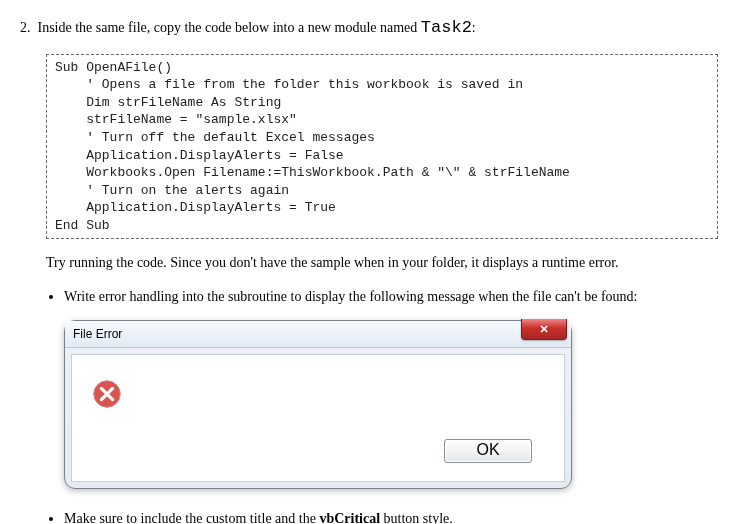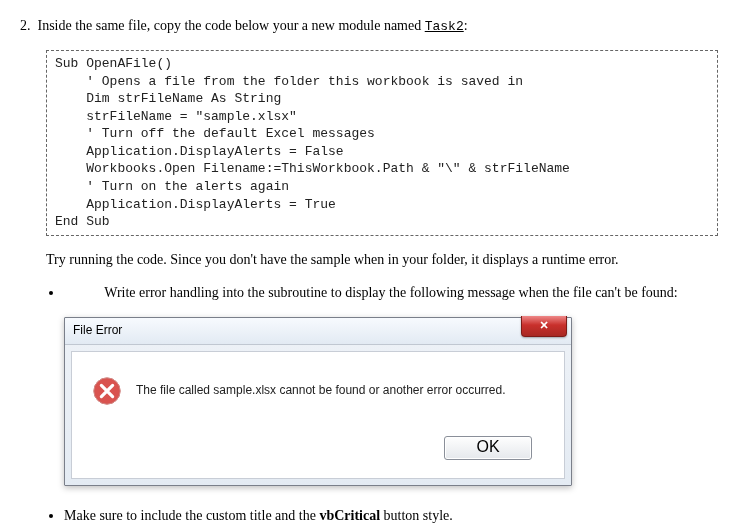--- a/index.html
+++ b/index.html
@@ -14,50 +14,48 @@
   }
   .step-line {
     margin: 0 0 14px 0;
   }
   .step-num {
     display: inline-block;
     width: 14px;
   }
   .mono-inline {
     font-family: "Courier New", monospace;
-    font-size: 13px;
-    text-decoration: underline;
+    font-size: 17px;
   }
   .code-box {
     border: 1px dashed #666;
     margin: 0 0 14px 26px;
     padding: 4px 8px 4px 8px;
     font-family: "Courier New", monospace;
     font-size: 13px;
     line-height: 1.35;
     white-space: pre;
     color: #222;
   }
   .para {
     margin: 0 0 14px 26px;
   }
   ul.bullets {
     margin: 0 0 14px 26px;
     padding-left: 18px;
   }
   ul.bullets li {
     margin-bottom: 4px;
-    text-align: center;
   }
   .dialog-wrap {
     margin: 10px 12px 20px 44px;
     width: 506px;
     background: linear-gradient(#eef2f7, #e4ebf3);
     border: 1px solid #7a7f8a;
-    border-radius: 1px;
+    border-radius: 11px;
     box-shadow: 0 2px 6px rgba(0,0,0,0.25);
     font-family: "Segoe UI", Tahoma, sans-serif;
     font-size: 12px;
     color: #000;
   }
   .titlebar {
     position: relative;
     height: 26px;
     padding: 0 8px;
     display: flex;
@@ -135,21 +133,21 @@
   }
   ul.bullets2 li {
     margin-bottom: 20px;
   }
 </style>
 </head>
 <body>
 
 <div class="step-line">
   <span class="step-num">2.</span>
-  <span>Inside the same file, copy the code below your a new module named </span><span class="mono-inline">Task2</span><span>:</span>
+  <span>Inside the same file, copy the code below into a new module named </span><span class="mono-inline">Task2</span><span>:</span>
 </div>
 
 <div class="code-box">Sub OpenAFile()
     ' Opens a file from the folder this workbook is saved in
     Dim strFileName As String
     strFileName = "sample.xlsx"
     ' Turn off the default Excel messages
     Application.DisplayAlerts = False
     Workbooks.Open Filename:=ThisWorkbook.Path &amp; "\" &amp; strFileName
     ' Turn on the alerts again
@@ -171,21 +169,20 @@
   </div>
   <div class="dialog-inner">
     <div class="msg-row">
       <div class="err-icon">
         <svg viewBox="0 0 32 32">
           <circle cx="16" cy="16" r="14" fill="#d9534f" stroke="#a82823" stroke-width="1"></circle>
           <circle cx="16" cy="16" r="14" fill="none" stroke="#f8d0cd" stroke-width="1" opacity="0.6"></circle>
           <path d="M10 10 L22 22 M22 10 L10 22" stroke="#fff" stroke-width="3.4" stroke-linecap="round"></path>
         </svg>
       </div>
-      <div class="msg-text">The file called sample.xlsx cannot be found or another error occurred.</div>
     </div>
     <div class="btn-row">
       <div class="ok-btn">OK</div>
     </div>
   </div>
 </div>
 
 <ul class="bullets2">
   <li>
     <span>Make sure to include the custom title and the </span><b>vbCritical</b><span> button style.</span>

